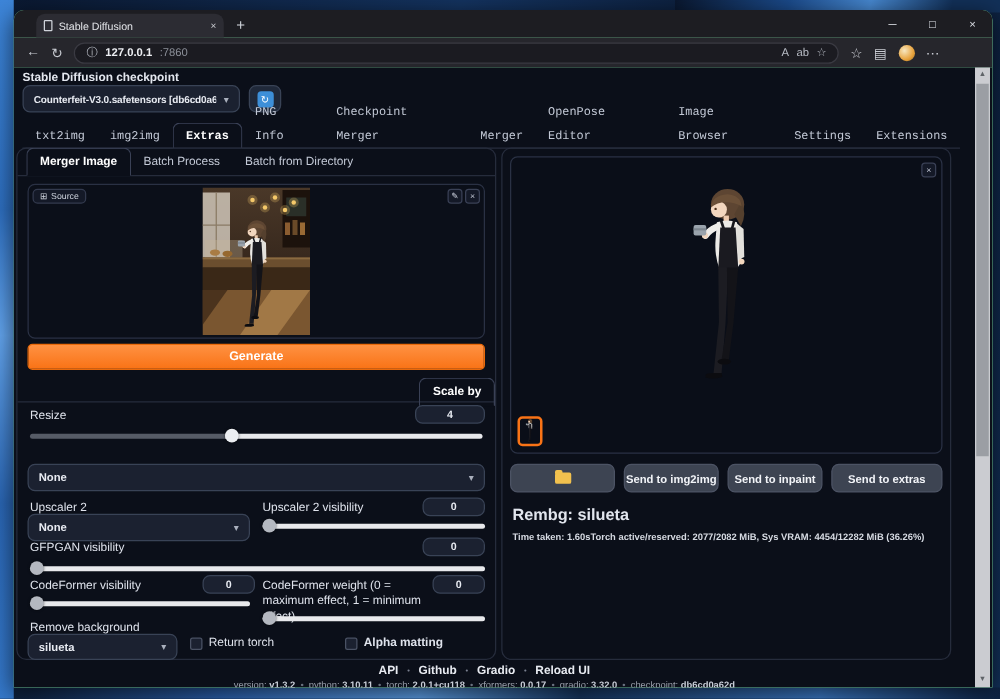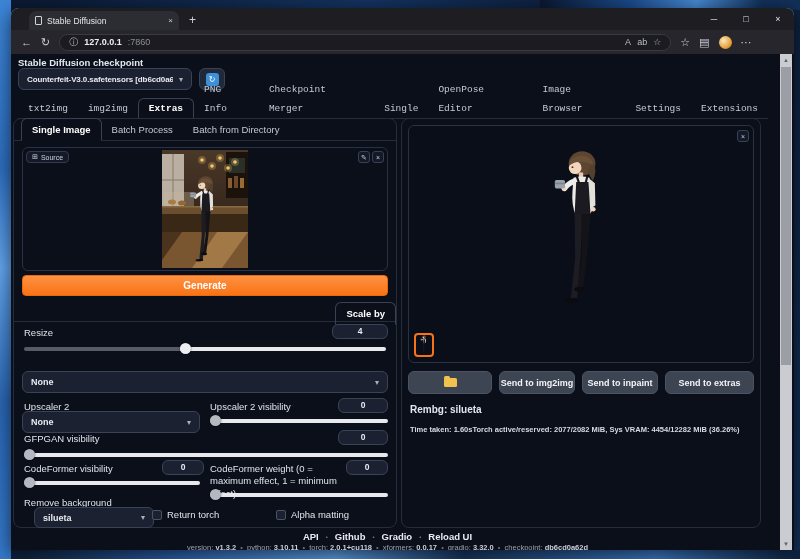--- a/index.html
+++ b/index.html
@@ -133,21 +133,21 @@
   #send-row { position:absolute; left:6px; right:6px; top:252px; display:flex; gap:7px; }
   .send-btn { height:23px; background:#3d4452; border:1px solid #4c5364; border-radius:6px;
     color:#f2f4f8; font-size:9px; font-weight:bold; display:flex; align-items:center;
     justify-content:center; }
   #folder-btn { width:84px; }
   #send-i2i { width:76px; } #send-inp { width:76px; } #send-ext { flex:1; }
   .folder-shape { width:13px; height:9px; background:#f2c14e; border-radius:1.5px; position:relative; }
   .folder-shape::before { content:""; position:absolute; left:0; top:-2px; width:6px; height:3px;
     background:#f2c14e; border-radius:1.5px 1.5px 0 0; }
 
-  #rembg-status { position:absolute; left:8px; top:285px; font-size:10px; font-weight:600; color:#e2e6ee; }
+  #rembg-status { position:absolute; left:8px; top:285px; font-size:13px; font-weight:600; color:#e2e6ee; }
   #time-status { position:absolute; left:8px; top:306px; font-size:7.5px; font-weight:600; color:#d6dae2; }
 
   
   #footer-links { position:absolute; left:0; right:30px; top:477px; display:flex; gap:7px;
     justify-content:center; align-items:center; }
   #footer-links .lk { font-size:9.5px; font-weight:bold; color:#e8ebf1; }
   #footer-links .sep { font-size:6px; color:#7a8090; }
   #footer-version { position:absolute; left:0; right:30px; top:489px; text-align:center;
     font-size:7.5px; color:#9aa0ac; }
   #footer-version b { color:#c9ced8; }
@@ -232,30 +232,30 @@
     <div class="abs" id="ckpt-refresh">
       <span class="sq">↻</span>
     </div>
 
     <div id="main-tabs">
       <span class="mtab">txt2img</span>
       <span class="mtab">img2img</span>
       <span class="mtab active">Extras</span>
       <span class="mtab">PNG Info</span>
       <span class="mtab">Checkpoint Merger</span>
-      <span class="mtab">Single</span>
+      <span class="mtab">Merger</span>
       <span class="mtab">OpenPose Editor</span>
       <span class="mtab">Image Browser</span>
       <span class="mtab">Settings</span>
       <span class="mtab">Extensions</span>
     </div>
 
     <div class="panel" id="left-panel">
       <div class="subtabs">
-        <span class="stab active">Single Image</span>
+        <span class="stab active">Merger Image</span>
         <span class="stab">Batch Process</span>
         <span class="stab">Batch from Directory</span>
       </div>
 
       <div id="source-box">
         <div id="source-badge">
           <span>⊞</span>
           <span>Source</span>
         </div>
         <div id="source-tools">
@@ -351,29 +351,29 @@
           <div class="handle zero" style="left:0"></div>
       </div>
       <div class="field-label" style="left:196px; top:344px; width:132px; line-height:1.3;">CodeFormer weight (0 = maximum effect, 1 = minimum effect)</div>
       <div class="num-input" style="right:8px; top:341px; width:42px;">0</div>
       <div class="slider" style="left:196px; right:8px; top:370px;">
         <div class="track"></div>
           <div class="handle zero" style="left:0"></div>
       </div>
 
       <div class="field-label" style="left:10px; top:378px;">Remove background</div>
-      <div class="dd abs" style="left:20px; top:388px; width:120px; height:21px;justify-content:flex-end;">
+      <div class="dd abs" style="left:8px; top:388px; width:120px; height:21px;justify-content:flex-end;">
         <span class="v" style="font-size:9px;">silueta</span>
         <span class="c">▾</span>
       </div>
       <div class="chk-row" style="left:138px; top:390px;">
         <span class="chk"></span>
         <span class="cl">Return torch</span>
       </div>
-      <div class="chk-row" style="left:262px; top:390px;">
+      <div class="chk-row" style="left:262px; top:390px;font-weight:bold;">
         <span class="chk"></span>
         <span class="cl">Alpha matting</span>
       </div>
     </div>
 
     <div class="panel" id="right-panel">
       <div id="output-box">
         <span class="mini-btn" id="output-close">×</span>
         <svg id="output-girl" width="64" height="162" viewBox="0 0 60 150">
           <use href="#girl-fig"></use>

